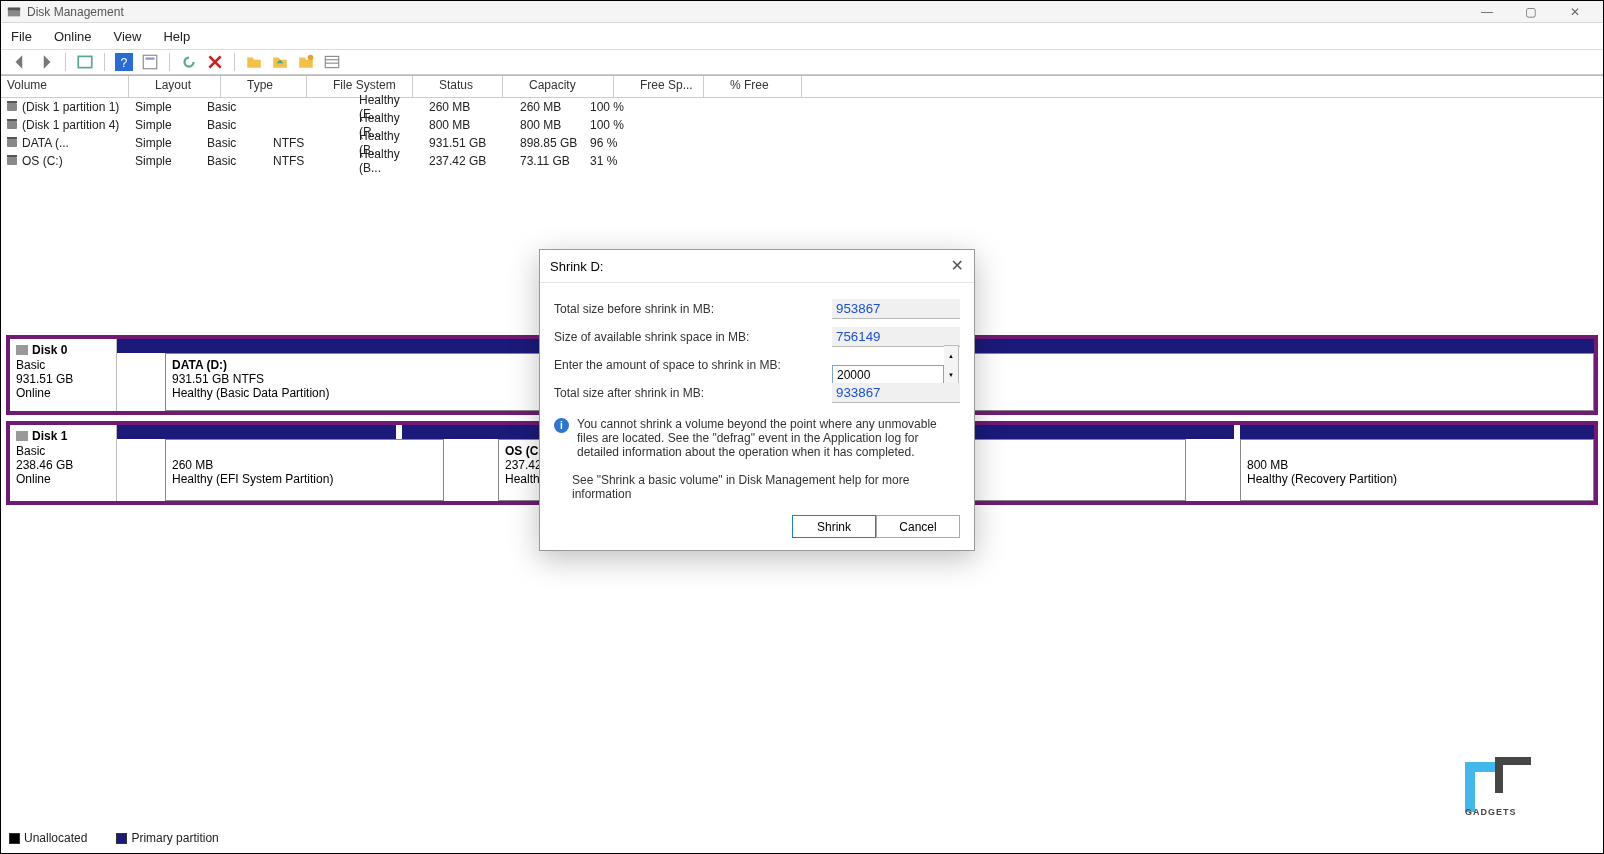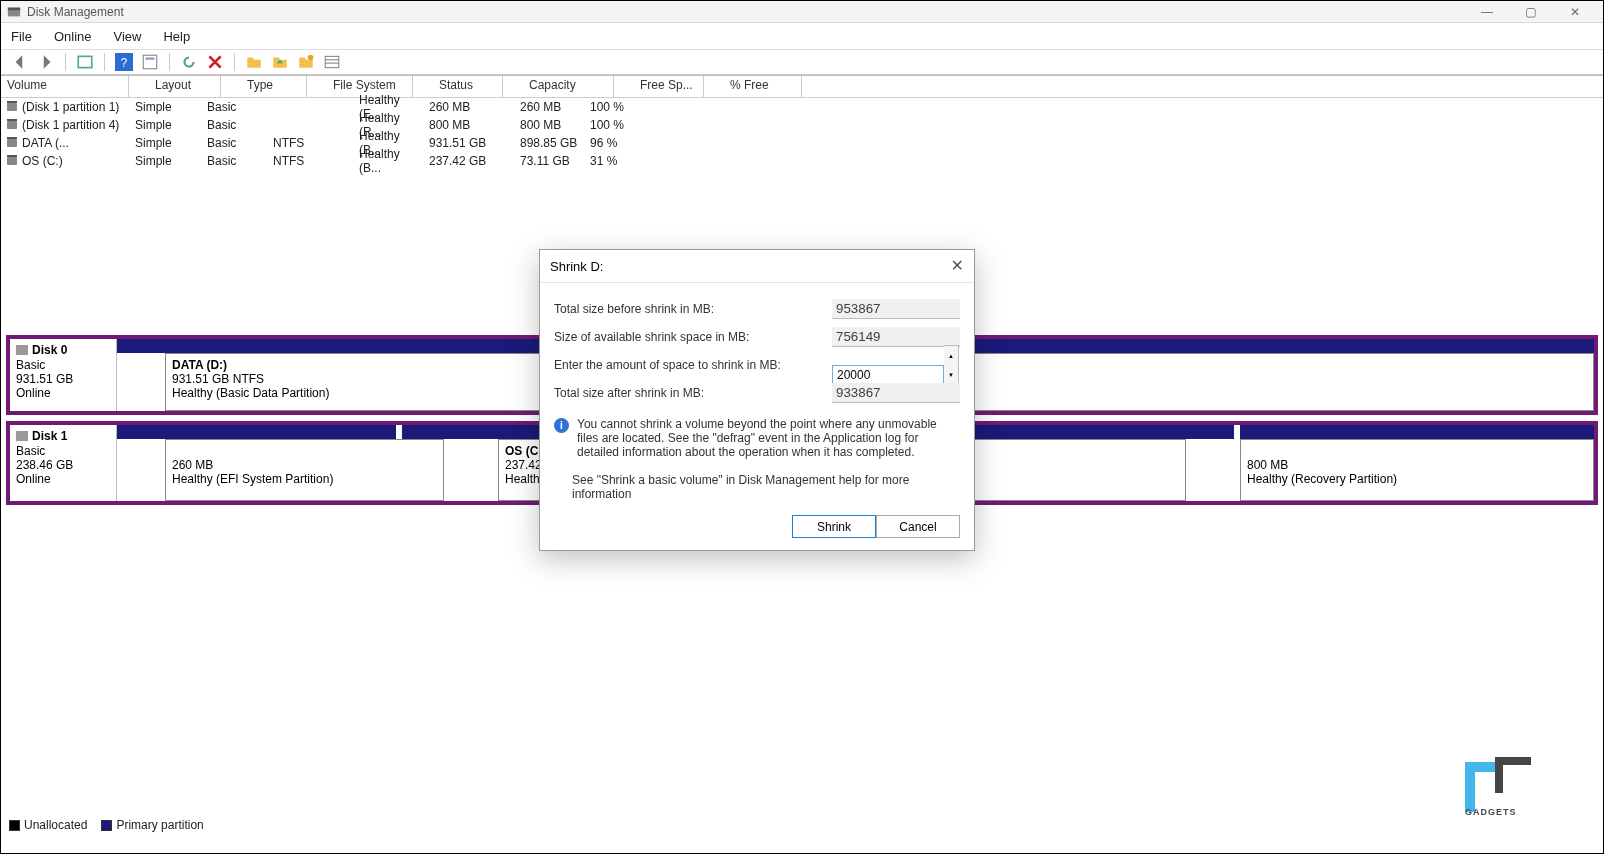--- a/index.html
+++ b/index.html
@@ -45,34 +45,34 @@
 .disk-icon { width: 12px; height: 10px; background: #999; display: inline-block; margin-right: 4px; vertical-align: -1px; }
 .disk-right { flex: 1; display: flex; flex-direction: column; position: relative; }
 .disk-bar { height: 14px; background: #1b1a7a; width: 100%; }
 .partitions { flex: 1; display: flex; gap: 6px; padding: 0; }
 .partition { border: 1px solid #888; padding: 4px 6px; font-size: 12px; background: #fff; margin-left: 48px; }
 .partition .pname { font-weight: 600; }
 .disk1-bar-wrap { height: 14px; display: flex; gap: 6px; }
 .disk1-bar-wrap .seg { background: #1b1a7a; }
 
 
-.legend { position: absolute; bottom: 21px; left: 8px; display: flex; gap: 14px; font-size: 12px; color: #222; align-items: center; }
+.legend { position: absolute; bottom: 8px; left: 8px; display: flex; gap: 29px; font-size: 12px; color: #222; align-items: center; }
 .legend .sq { width: 11px; height: 11px; display: inline-block; margin-right: 4px; border: 1px solid #333; vertical-align: -2px; }
 .legend .sq.black { background: #000; }
 .legend .sq.blue { background: #1b1a7a; }
 
 
 .dialog { position: absolute; left: 538px; top: 248px; width: 436px; background: #fff; border: 1px solid #999; box-shadow: 0 8px 28px rgba(0,0,0,.25); font-size: 12px; }
 .dialog .dtitle { display: flex; align-items: center; padding: 8px 10px; border-bottom: 1px solid #e4e4e4; font-size: 13px; }
 .dialog .dtitle .x { margin-left: auto; font-size: 16px; color: #555; line-height: 1; }
 .dialog .dbody { padding: 12px 14px 4px 14px; }
 .drow { display: flex; align-items: center; height: 28px; }
 .drow .dl { width: 278px; color: #333; }
 .drow .dv { flex: 1; }
-.drow .ro { background: #f0f0f0; border: none; border-bottom: 1px solid #bbb; padding: 2px 4px; width: 128px; color: #404040; }
+.drow .ro { background: #f0f0f0; border: none; border-bottom: 1px solid #bbb; padding: 2px 4px; width: 128px; color: #1d4ed8; }
 .drow .spin { display: flex; }
 .drow .spin input { width: 112px; border: 1px solid #7aa7d6; padding: 2px 4px; font-size: 12px; margin-top: 20px; }
 .drow .spin .spinbtns { width: 15px; display: flex; flex-direction: column; border: 1px solid #bbb; border-left: none; }
 .drow .spin .spinbtns span { flex: 1; font-size: 6px; display: flex; align-items: center; justify-content: center; background: #f4f4f4; }
 .dialog .info { display: flex; gap: 8px; padding: 6px 14px; color: #333; }
 .dialog .info .iicon { width: 15px; height: 15px; border-radius: 50%; background: #2e74d0; color: #fff; font-weight: 700; font-size: 10px; display: inline-flex; align-items: center; justify-content: center; flex-shrink: 0; margin-top: 1px; }
 .dialog .more { padding: 8px 14px 4px 32px; color: #333; }
 .dialog .dbuttons { display: flex; justify-content: flex-end; padding: 10px 14px 12px 14px; }
 .dialog .btn { min-width: 84px; height: 23px; border: 1px solid #aaa; background: #fff; font-size: 12px; }
 .dialog .btn.primary { border-color: #1e7fd6; }

